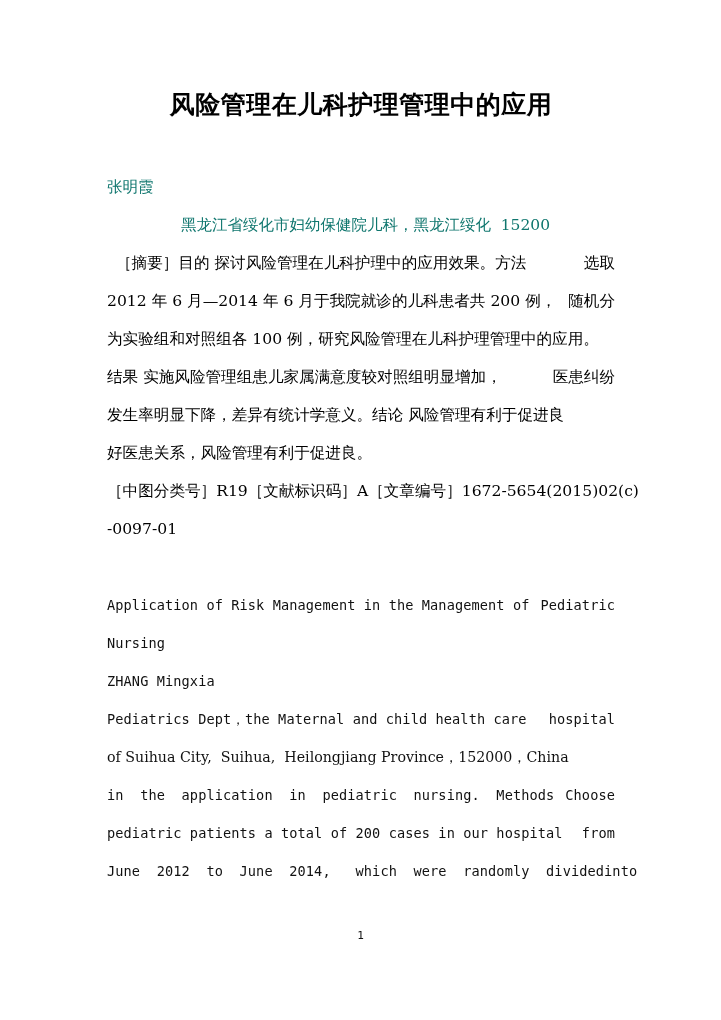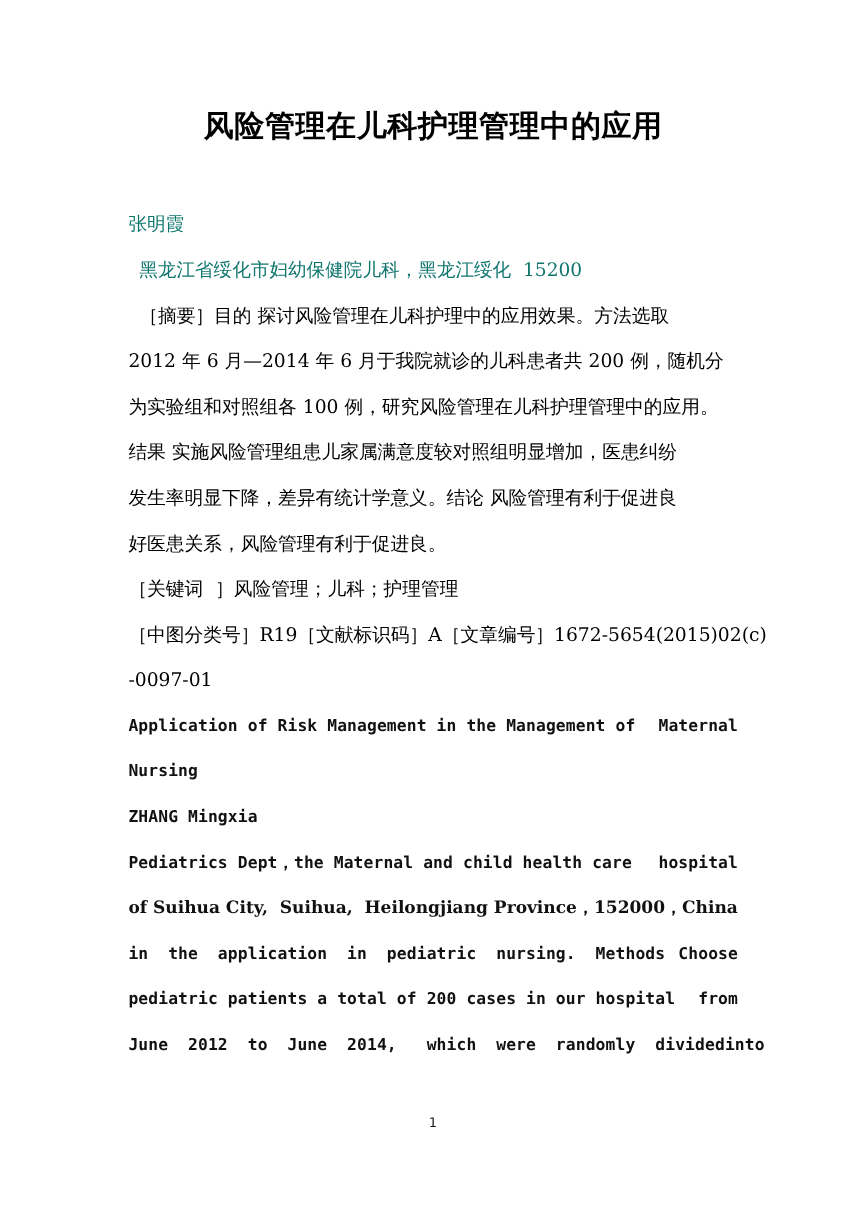--- a/index.html
+++ b/index.html
@@ -67,36 +67,37 @@
     width: 508px;
   }
 
   .affil {
     position: absolute;
     left: 0;
     top: 206px;
     width: 508px;
     padding-left: 9px;
     box-sizing: border-box;
+    text-align: center;
   }
 
   
   .abstract-cn {
     position: absolute;
     left: 0;
     top: 244px;
     width: 508px;
   }
   .abstract-cn .ln {
     font-family: "DejaVu Serif", "Liberation Serif", serif;
     font-size: 15.6px;
     height: 38px;
     line-height: 38px;
     display: flex;
-    justify-content: flex-start;
+    justify-content: space-between;
     white-space: pre;
     letter-spacing: 0;
   }
   .abstract-cn .ln.ragged {
     display: block;
   }
   .abstract-cn .ln > span {
     display: inline-block;
   }
   .abstract-cn .ln.indent {
@@ -127,21 +128,20 @@
     width: 508px;
   }
   .en-block .ln {
     font-family: "DejaVu Sans Mono", "Liberation Mono", monospace;
     font-size: 13.6px;
     height: 38px;
     line-height: 38px;
     white-space: pre;
     letter-spacing: 0.1px;
     color: #111;
-    font-weight: bold;
   }
   .en-block .ln.just {
     display: flex;
     justify-content: space-between;
   }
   .en-block .ln.just > span {
     display: inline-block;
     white-space: pre;
   }
   .en-block .ln.serifline {
@@ -188,30 +188,29 @@
       <div class="ln ragged">为实验组和对照组各 100 例，研究风险管理在儿科护理管理中的应用。</div>
       <div class="ln">
         <span>结果 实施风险管理组患儿家属满意度较对照组明显增加，</span>
         <span>医患纠纷</span>
       </div>
       <div class="ln ragged">发生率明显下降，差异有统计学意义。结论 风险管理有利于促进良</div>
       <div class="ln ragged">好医患关系，风险管理有利于促进良。</div>
     </div>
 
     <div class="meta-cn">
-      <div class="ln">［关键词  ］风险管理；儿科；护理管理</div>
       <div class="ln">［中图分类号］R19［文献标识码］A［文章编号］1672-5654(2015)02(c)</div>
       <div class="ln">-0097-01</div>
     </div>
 
     <div class="en-block">
 
       <div class="ln just">
         <span>Application of Risk Management in the Management of</span>
-        <span>Maternal</span>
+        <span>Pediatric</span>
       </div>
       <div class="ln">Nursing</div>
 
       <div class="ln">ZHANG Mingxia</div>
 
       <div class="ln just">
         <span>Pediatrics Dept，the Maternal and child health care</span>
         <span>hospital</span>
       </div>
       <div class="ln serifline">of Suihua City,  Suihua,  Heilongjiang Province，152000，China</div>

